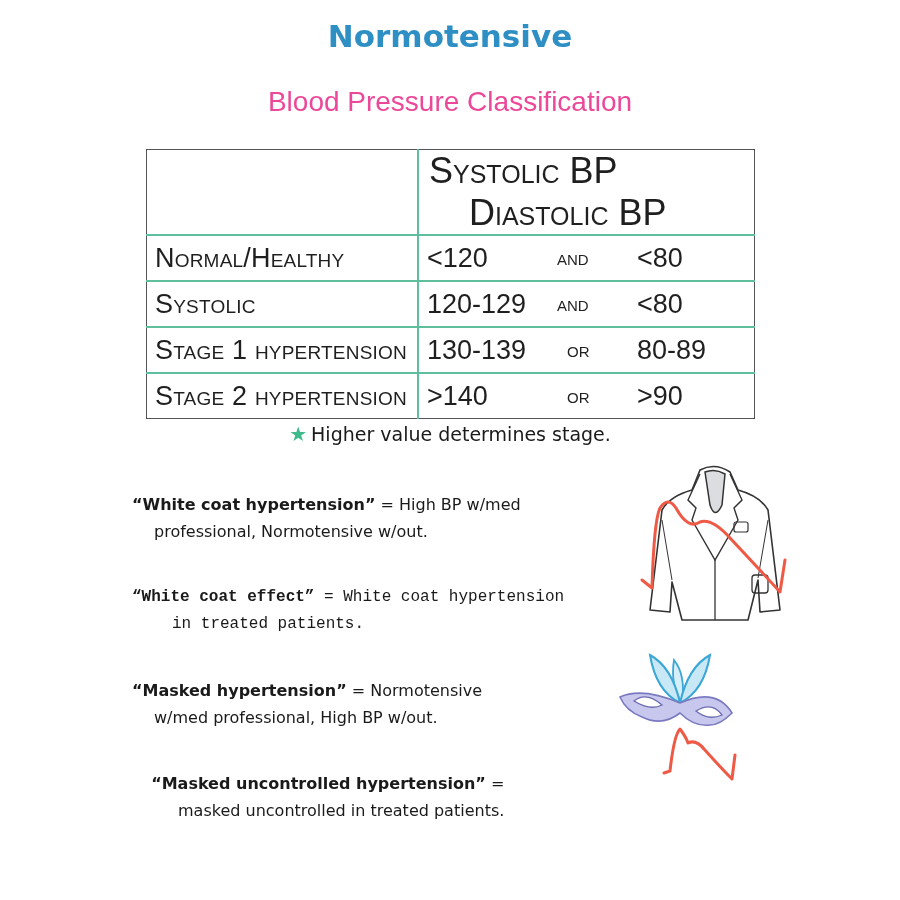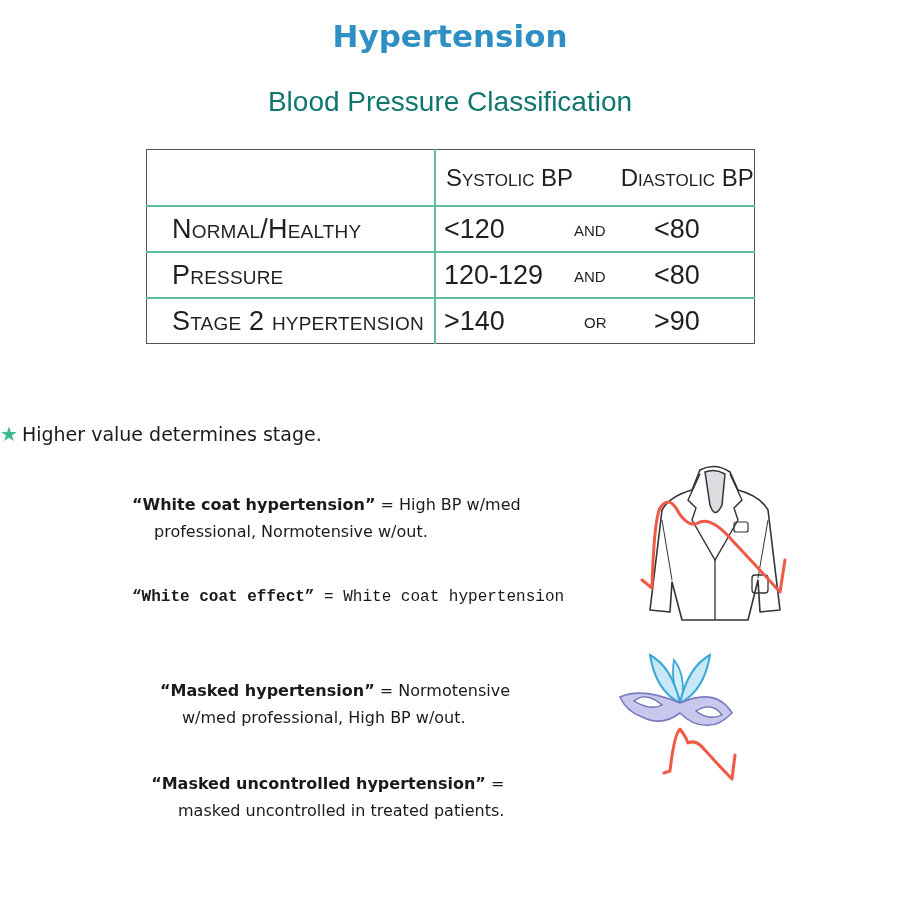--- a/index.html
+++ b/index.html
@@ -1,81 +1,88 @@
 <!DOCTYPE html>
 <html><head>
 <meta charset="utf-8">
 <style>
   html, body { margin:0; padding:0; background:#ffffff; }
   body { width:900px; height:900px; position:relative; overflow:hidden; font-family:"DejaVu Sans", sans-serif; color:#1a1a1a; }
   .title { position:absolute; left:0; width:900px; top:18px; text-align:center; font-size:31px; font-weight:bold; color:#2e8fc4; }
-  .subtitle { position:absolute; left:0; width:900px; top:86px; text-align:center; font-size:28px; color:#0f766e; font-family:"Liberation Sans", sans-serif; }
+  .subtitle { position:absolute; left:0; width:900px; top:86px; text-align:center; font-size:28px; color:#ec4899; font-family:"Liberation Sans", sans-serif; }
   table.bp { position:absolute; left:146px; top:149px; width:609px; border-collapse:collapse; border:1.5px solid #555; font-family:"Liberation Sans Narrow","Liberation Sans", sans-serif; }
   table.bp td { border-top:2px solid #5fbf9c; height:44px; padding:0; font-size:27px; color:#1f1f1f; }
   table.bp tr:first-child td { border-top:none; height:55px; }
-  table.bp td.label { width:262px; padding-left:25px; border-right:2px solid #5fbf9c; font-variant:small-caps; font-size:27px; letter-spacing:0.2px;border-radius:17px; }
+  table.bp td.label { width:262px; padding-left:8px; border-right:2px solid #5fbf9c; font-variant:small-caps; font-size:27px; letter-spacing:0.2px;border-radius:17px; }
   table.bp td.sys { width:130px; padding-left:8px; }
   table.bp td.conn { width:70px; font-variant:small-caps; font-size:22px; text-align:left;margin-top:48px; }
   table.bp td.dia { padding-left:0; }
-  .hdr { font-variant:small-caps; font-size:24px; }
-  .note { position:absolute; left:0; width:900px; top:422px; font-size:19px; }
+  .hdr { font-variant:small-caps; font-size:36px; }
+  .note { position:absolute; left:0; width:900px; top:422px; text-align:center; font-size:19px; }
   .star { color:#3fba8c; font-size:20px; margin-right:4px; }
   .def { position:absolute; left:132px; font-size:16px; line-height:27px; }
   .def b { font-weight:bold; }
   .def .l2 { display:block; }
   svg { position:absolute; }
 </style>
 </head>
 <body>
 
-<div class="title">Hypertension</div>
+<div class="title">Normotensive</div>
 <div class="subtitle">Blood Pressure Classification</div>
 
 <table class="bp">
   <tbody>
       <tr>
     <td class="label"></td>
     <td colspan="3" style="padding-left:10px;">
       <span class="hdr">Systolic BP</span>
       <span class="hdr" style="margin-left:40px;">Diastolic BP</span>
     </td>
   </tr>
   <tr>
     <td class="label">Normal/Healthy</td>
     <td class="sys">&lt;120</td>
     <td class="conn">and</td>
     <td class="dia">&lt;80</td>
   </tr>
   <tr>
-    <td class="label">Pressure</td>
+    <td class="label">Systolic</td>
     <td class="sys">120-129</td>
     <td class="conn">and</td>
     <td class="dia">&lt;80</td>
+  </tr>
+  <tr>
+    <td class="label">Stage 1 hypertension</td>
+    <td class="sys">130-139</td>
+    <td class="conn" style="padding-left:10px;">or</td>
+    <td class="dia">80-89</td>
   </tr>
   <tr>
     <td class="label">Stage 2 hypertension</td>
     <td class="sys">&gt;140</td>
     <td class="conn" style="padding-left:10px;">or</td>
     <td class="dia">&gt;90</td>
   </tr>
 </tbody>
   </table>
 
 <div class="note">
   <span class="star">★</span><span>Higher value determines stage.</span>
 </div>
 
 <div class="def" style="top:491px;">
   <b>“White coat hypertension”</b><span> = High BP w/med</span>
   <span class="l2" style="padding-left:22px;">professional, Normotensive w/out.</span>
 </div>
 <div class="def" style="top:584px;font-family:Liberation Mono, monospace;">
   <b>“White coat effect”</b><span> = White coat hypertension</span>
+  <span class="l2" style="padding-left:40px;">in treated patients.</span>
 </div>
-<div class="def" style="top:677px;margin-left:28px;">
+<div class="def" style="top:677px;">
   <b>“Masked hypertension”</b><span> = Normotensive</span>
   <span class="l2" style="padding-left:22px;">w/med professional, High BP  w/out.</span>
 </div>
 <div class="def" style="top:770px;text-align:right;">
   <span style="font-weight:600;">“Masked uncontrolled hypertension”</span><span> =</span>
   <span class="l2" style="padding-left:46px;">masked uncontrolled in treated patients.</span>
 </div>
 
 <svg style="left:630px; top:460px;" width="170" height="170" viewBox="0 0 170 170">
   <path d="M70 10 Q85 2 100 12 L108 30 Q130 36 138 50 L150 150 L130 152 L128 120 L118 160 L52 160 L42 122 L40 152 L20 150 L32 50 Q40 36 62 30 Z" fill="#ffffff" stroke="#333" stroke-width="1.6" stroke-linejoin="round"></path>

